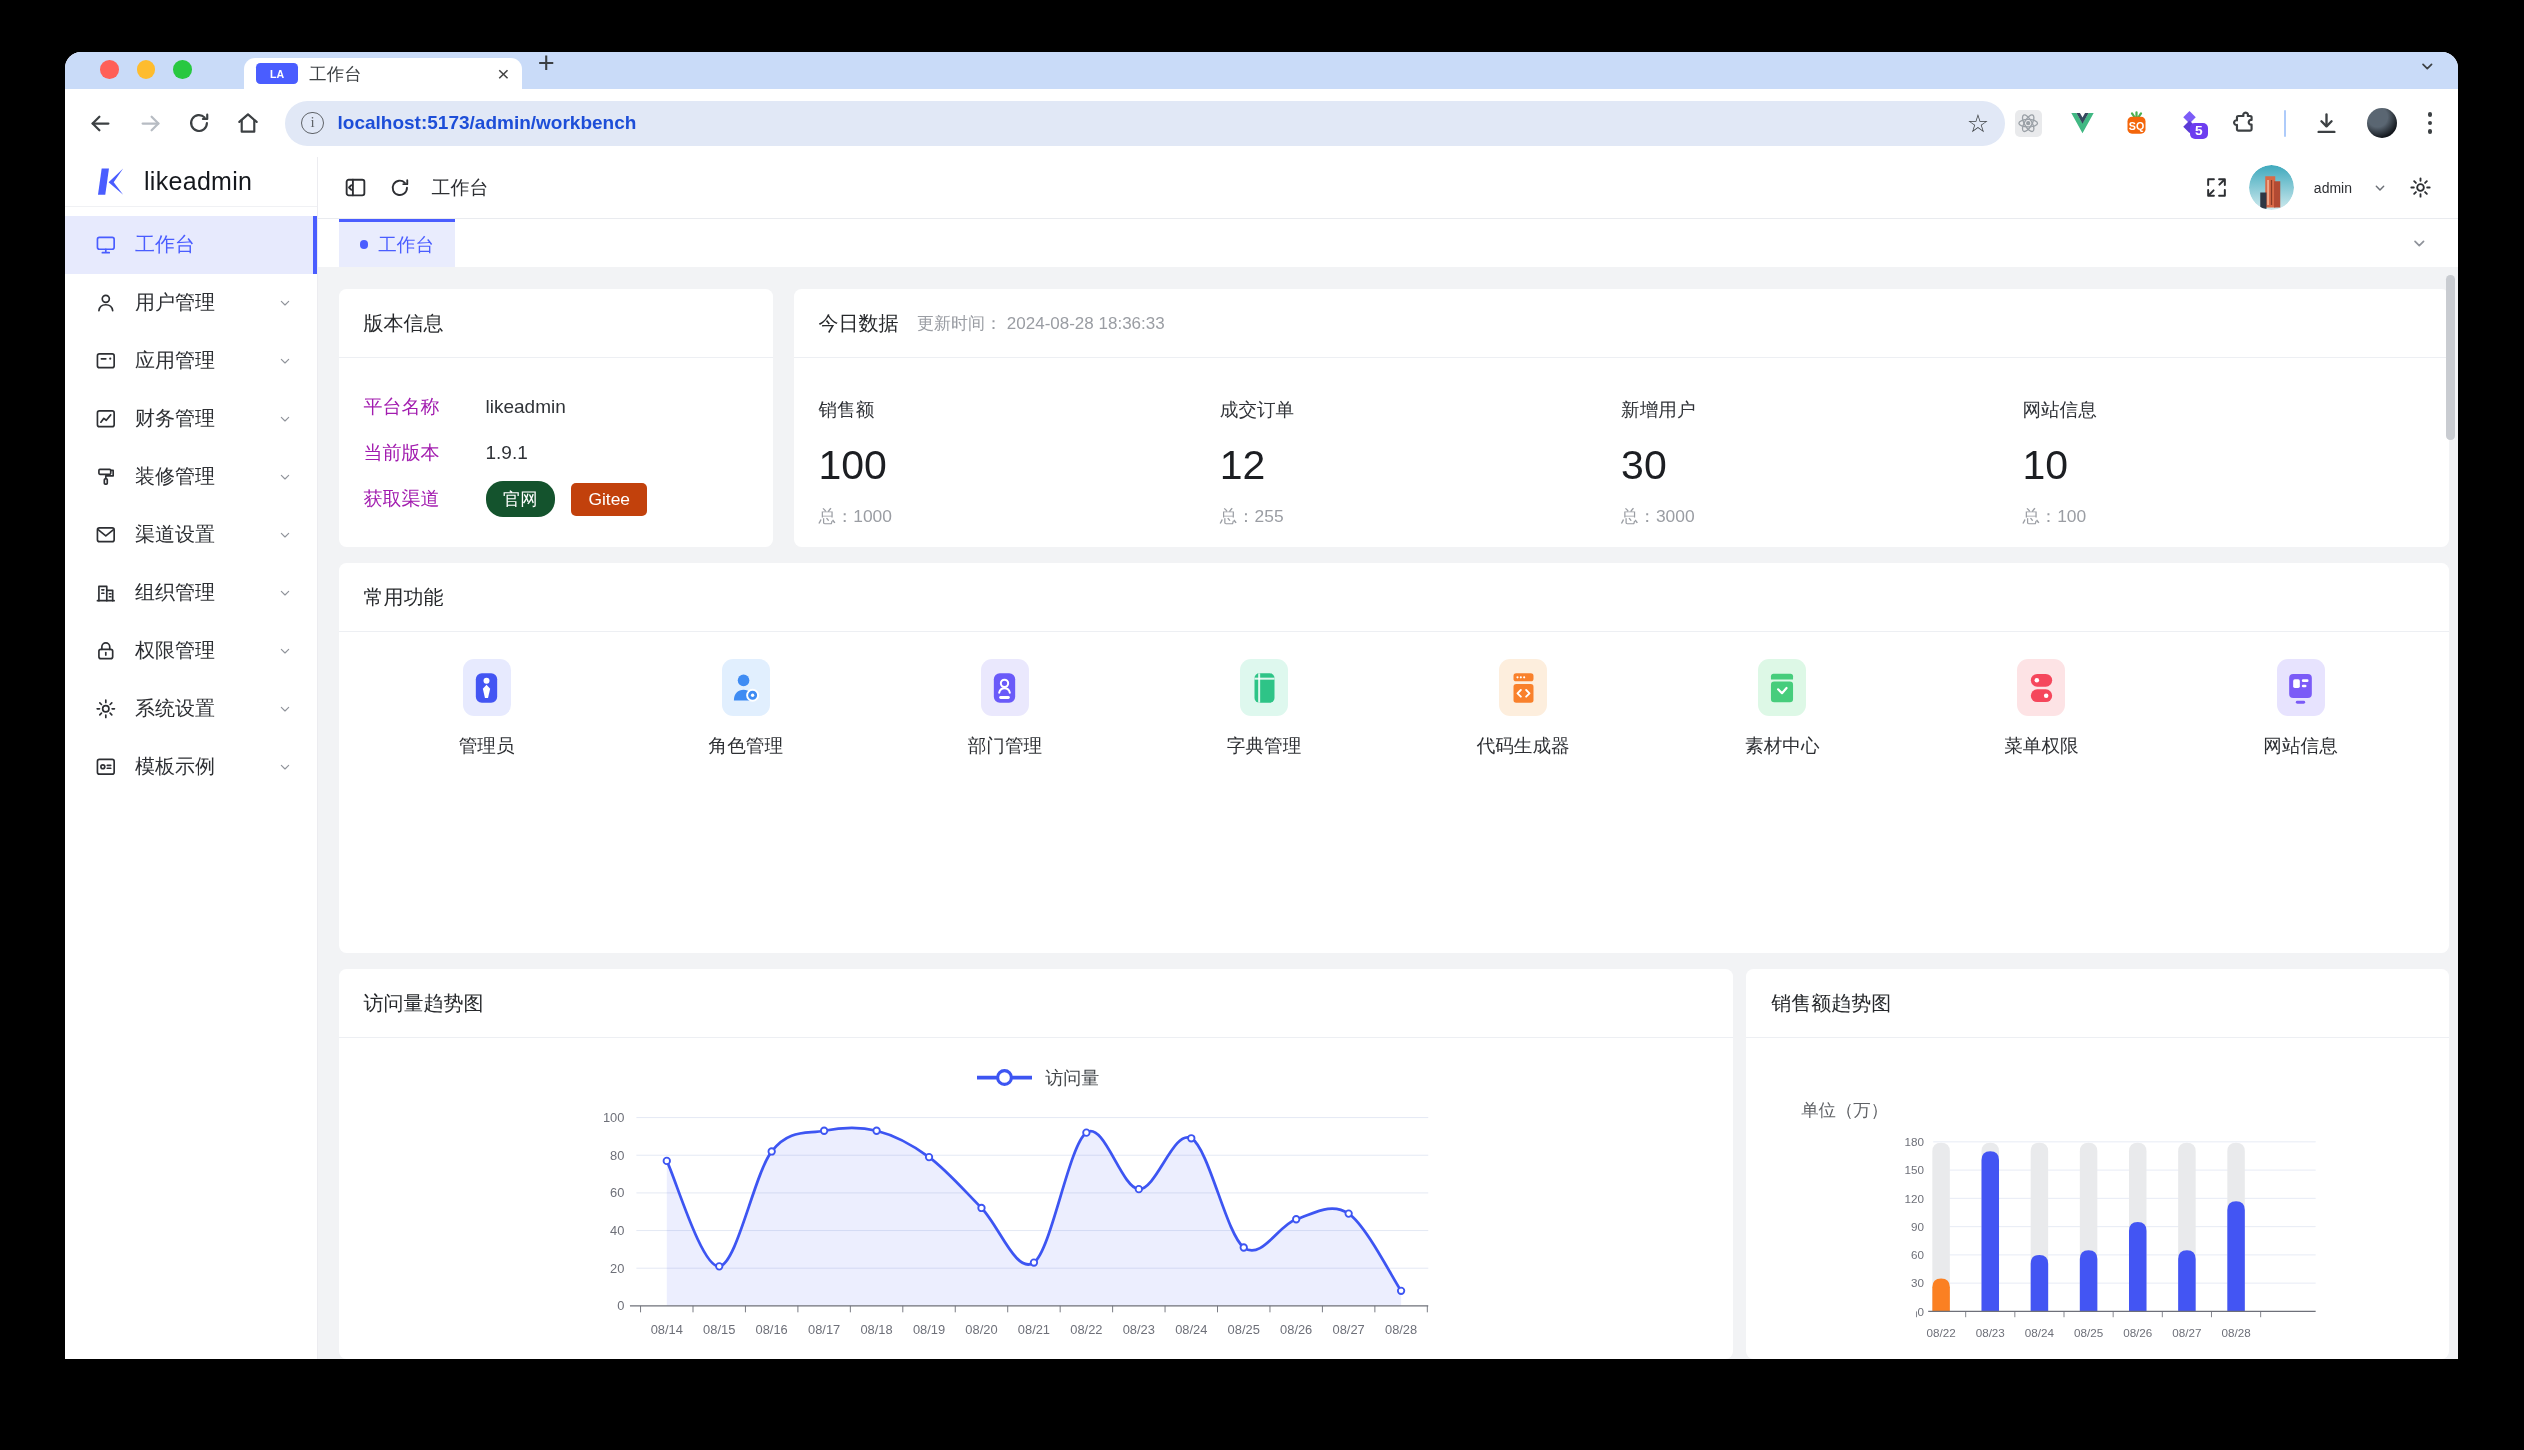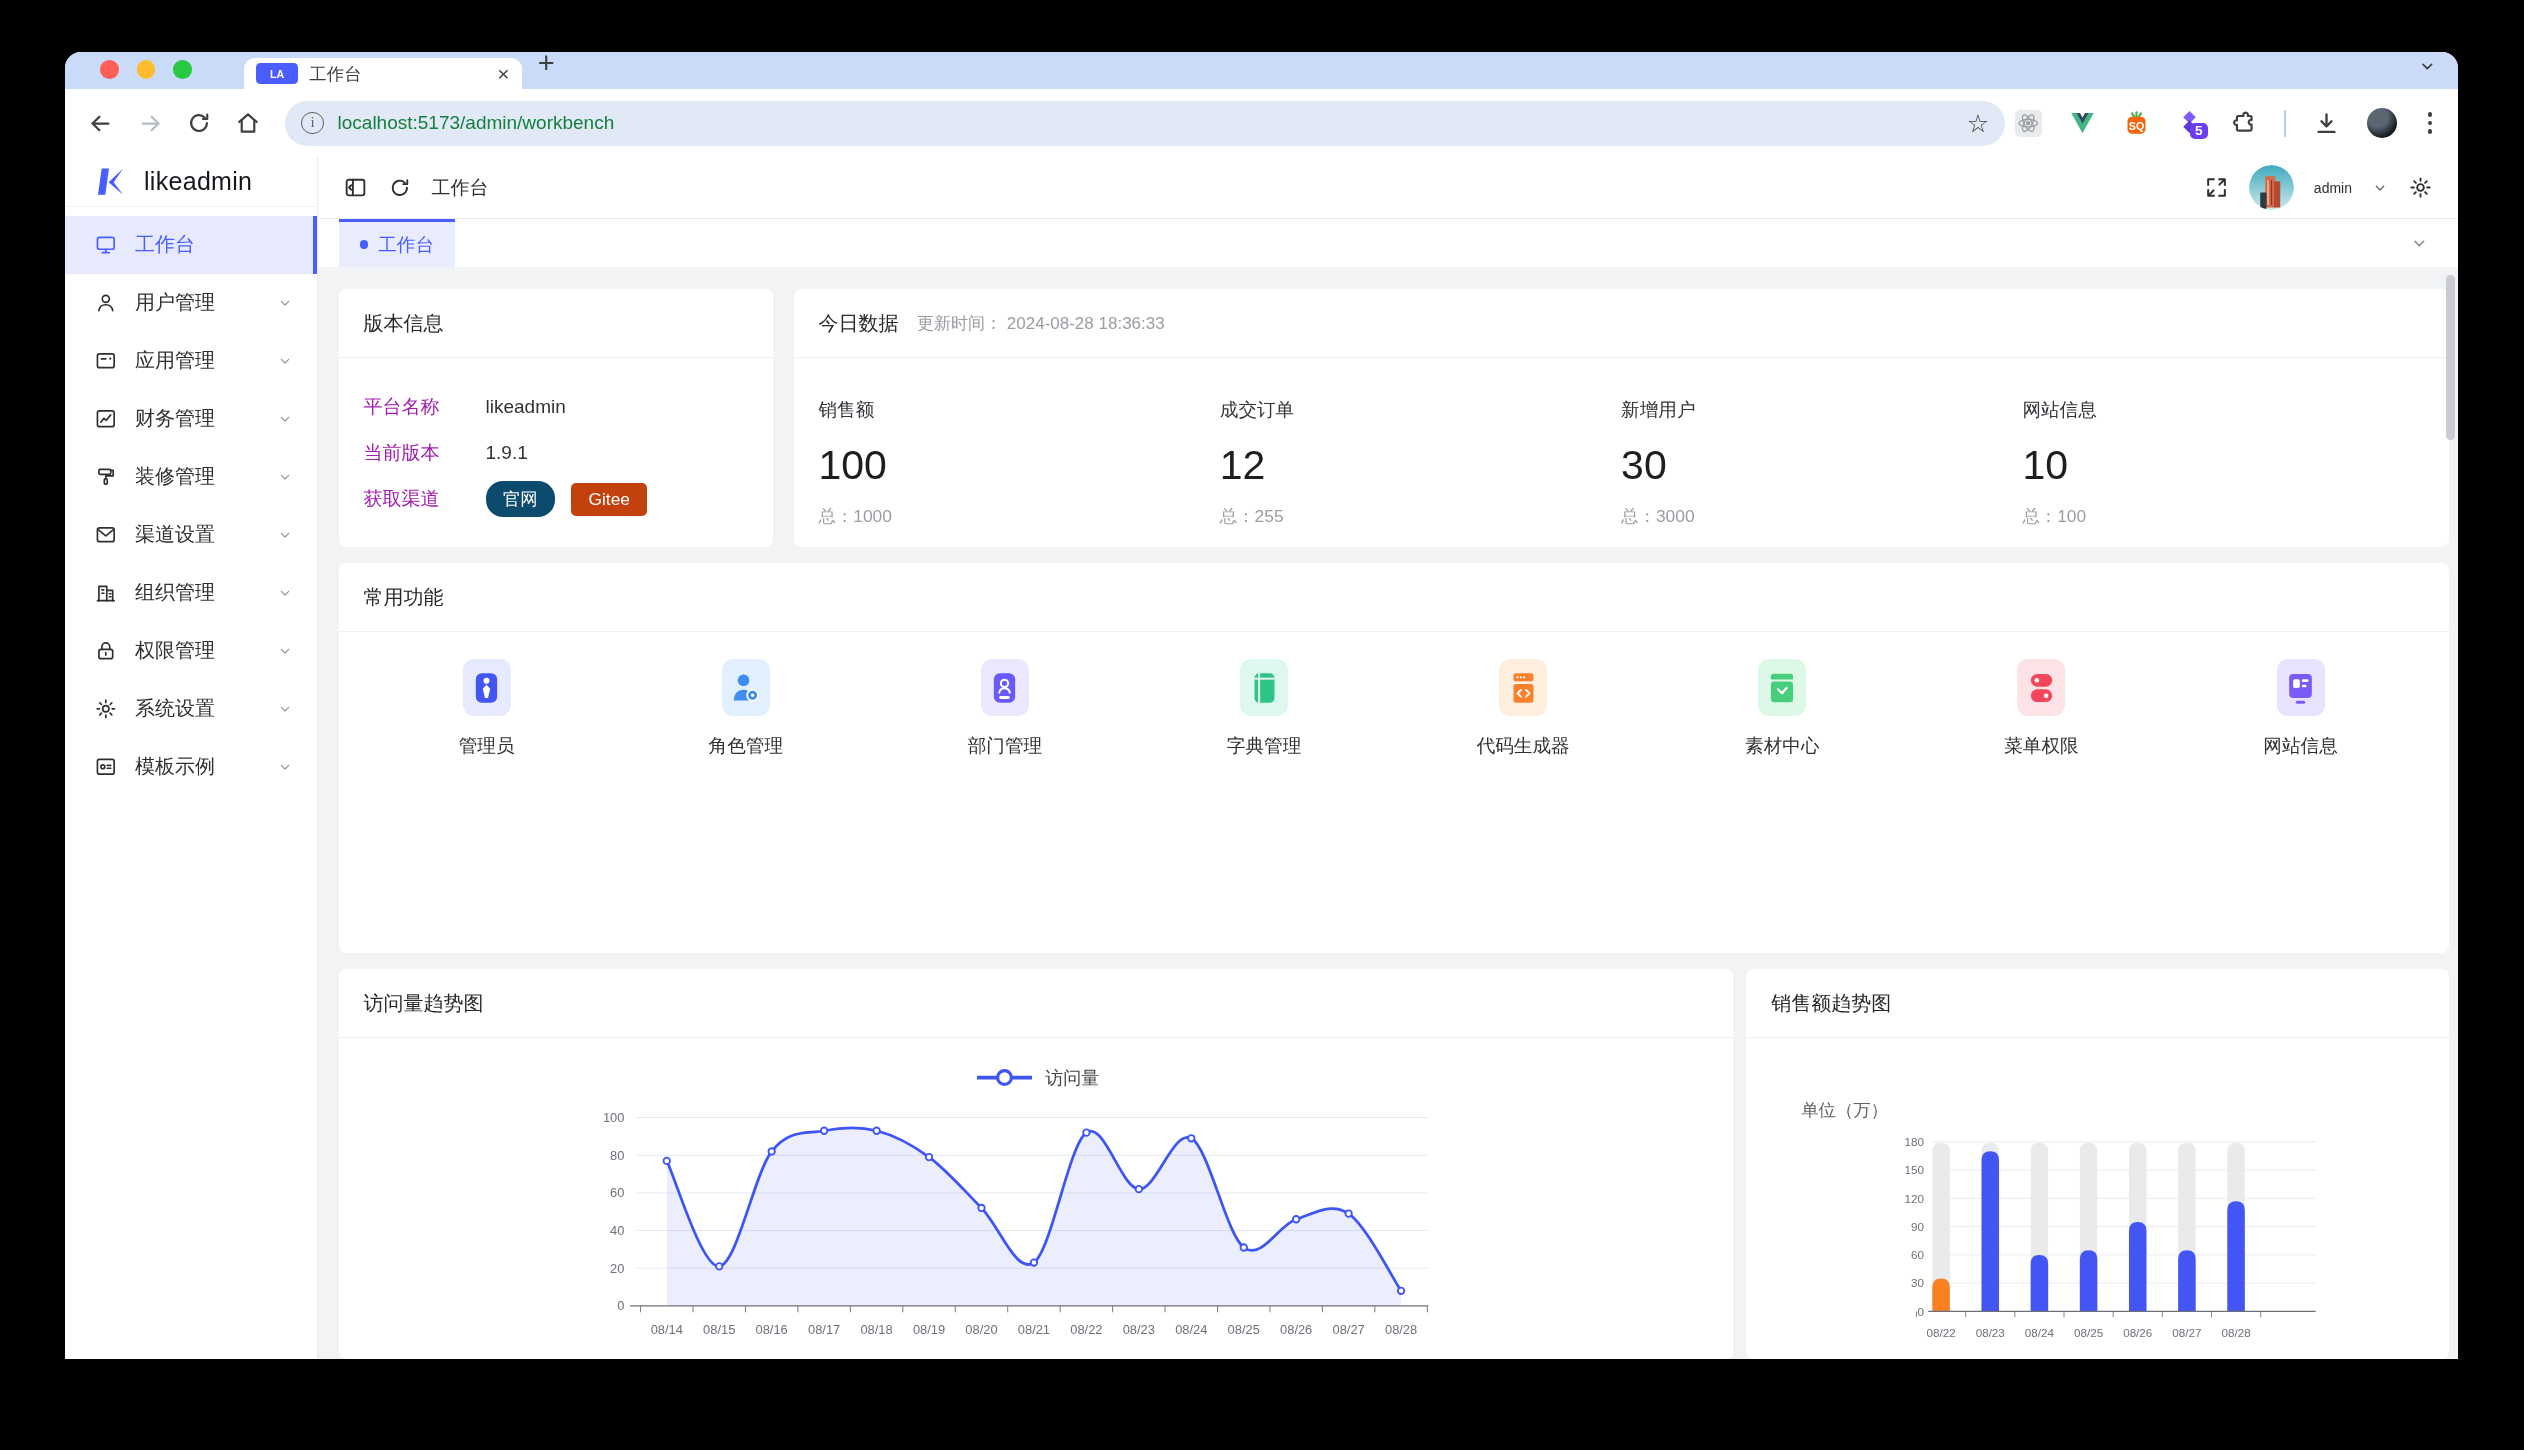--- a/index.html
+++ b/index.html
@@ -24,21 +24,21 @@
   .newtab { font-size:29px; color:#3c4043; margin:0 0 11.2px 16px; line-height:1; }
   .strip-chevron { margin-left:auto; margin-right:21px; margin-bottom:13.7px; color:#3c4043; }
 
   .toolbar { height:68px; background:#fff; display:flex; align-items:center; padding:0 22.4px; flex:none; }
   .navico { color:#3c4043; margin-right:22.4px; flex:none; }
   .navico.disabled { color:#b7bcc3; }
   .urlbar { flex:1; height:45px; background:#e1e8f6; border-radius:22.4px; display:flex; align-items:center;
             padding:0 16px; margin:0 10px 0 2.5px; min-width:0; }
   .info-badge { width:22.4px; height:22.4px; border-radius:50%; border:1.9px solid #5f6368; color:#5f6368;
                 font-size:15px; display:flex; align-items:center; justify-content:center; font-family:"Liberation Serif",serif; flex:none;}
-  .url-text { margin-left:13.7px; font-size:19px; color:#15803d; flex:1; white-space:nowrap; overflow:hidden;}
+  .url-text { margin-left:13.7px; font-size:19px; color:#1d4ed8; flex:1; white-space:nowrap; overflow:hidden;font-weight:bold;}
   .url-star { color:#3c4043; font-size:25px; flex:none; }
   .ext { display:flex; align-items:center; gap:27px; flex:none; }
   .ext-tile { width:27px; height:27px; border-radius:5px; display:flex; align-items:center; justify-content:center; }
   .ext-sep { width:1.9px; height:27px; background:#aecbfa; border-radius:1.2px; }
   .kebab { display:flex; flex-direction:column; gap:4.3px; padding:0 3.7px; }
   .kebab i { width:4.3px; height:4.3px; border-radius:50%; background:#3c4043; }
   .chrome-avatar { width:30px; height:30px; border-radius:50%;
        background:radial-gradient(circle at 35% 30%, #5a6672 0 35%, #11151a 75%); }
   .sq-badge { position:relative; width:27px; height:27px; }
   .p5 { position:relative; width:27px; height:27px; }
@@ -445,21 +445,21 @@
               <div class="vrow">
                 <span class="lb">平台名称</span>
                 <span class="vl">likeadmin</span>
               </div>
               <div class="vrow">
                 <span class="lb">当前版本</span>
                 <span class="vl">1.9.1</span>
               </div>
               <div class="vrow">
                 <span class="lb">获取渠道</span>
-                <span id="channelBtns"><span class="btn" style="background: #0c4a6e; border-radius: 17px;">官网</span><span class="btn" style="background: #c2410c;">Gitee</span></span>
+                <span id="channelBtns"><span class="btn" style="background: #14532d; border-radius: 17px;">官网</span><span class="btn" style="background: #c2410c;">Gitee</span></span>
               </div>
             </div>
           </div>
 
           <div class="card today-card">
             <div class="card-h">
               <span>今日数据</span>
               <span class="t-updated">更新时间： 2024-08-28 18:36:33</span>
             </div>
             <div class="stats" id="statsRow">

